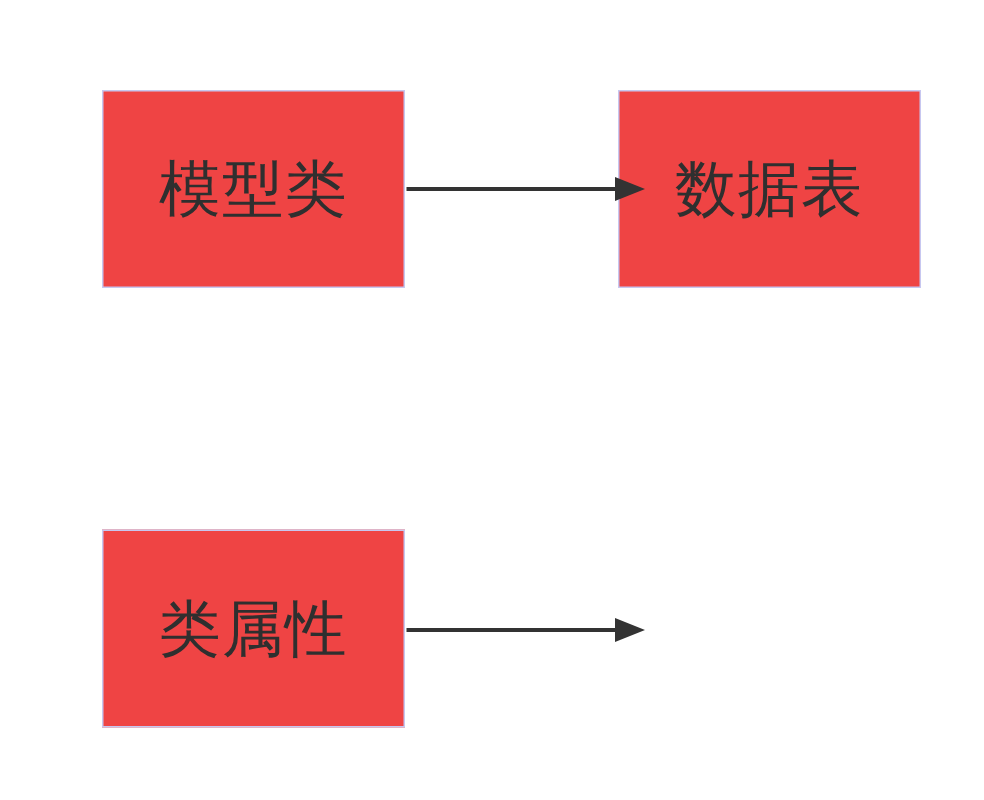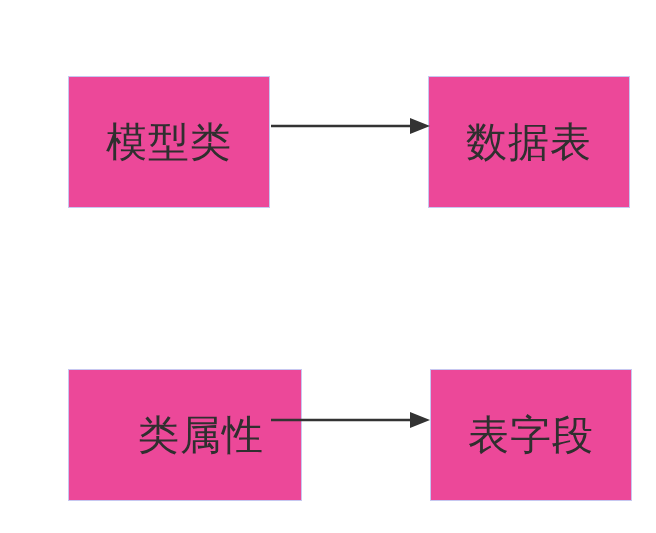--- a/index.html
+++ b/index.html
@@ -12,34 +12,33 @@
     position: relative;
     width: 656px;
     height: 533px;
     background: #ffffff;
     overflow: hidden;
   }
   .node {
     position: absolute;
     width: 200px;
     height: 130px;
-    background: #ec4899;
+    background: #ef4444;
     border: 1px solid #c7c7f0;
     display: flex;
     align-items: center;
     justify-content: center;
     font-size: 41px;
     color: #2f2f2f;
     letter-spacing: 1px;
     user-select: none;
-    margin-top: 16px;
   }
   .node-model-class   { left: 68px;  top: 60px;  }
-  .node-data-table    { left: 428px; top: 60px;  }
-  .node-class-attr    { left: 68px;  top: 353px; padding-left: 32px; }
+  .node-data-table    { left: 412px; top: 60px;  }
+  .node-class-attr    { left: 68px;  top: 353px; }
   .node-table-field   { left: 430px; top: 353px; }
   .edge {
     position: absolute;
     width: 161px;
     height: 20px;
   }
   .edge-top    { left: 270px; top: 116px; }
   .edge-bottom { left: 270px; top: 410px; }
   .watermark {
     position: absolute;
@@ -65,23 +64,20 @@
 
   <svg class="edge edge-top" viewBox="0 0 161 20">
     <line x1="1" y1="10" x2="142" y2="10" stroke="#333333" stroke-width="2.6"></line>
     <polygon points="140,2 160,10 140,18" fill="#333333"></polygon>
   </svg>
 
   <div class="node node-class-attr">
     <span>类属性</span>
   </div>
 
-  <div class="node node-table-field">
-    <span>表字段</span>
-  </div>
 
   <svg class="edge edge-bottom" viewBox="0 0 161 20">
     <line x1="1" y1="10" x2="142" y2="10" stroke="#333333" stroke-width="2.6"></line>
     <polygon points="140,2 160,10 140,18" fill="#333333"></polygon>
   </svg>
 
 
 </div>
 
 </body></html>

